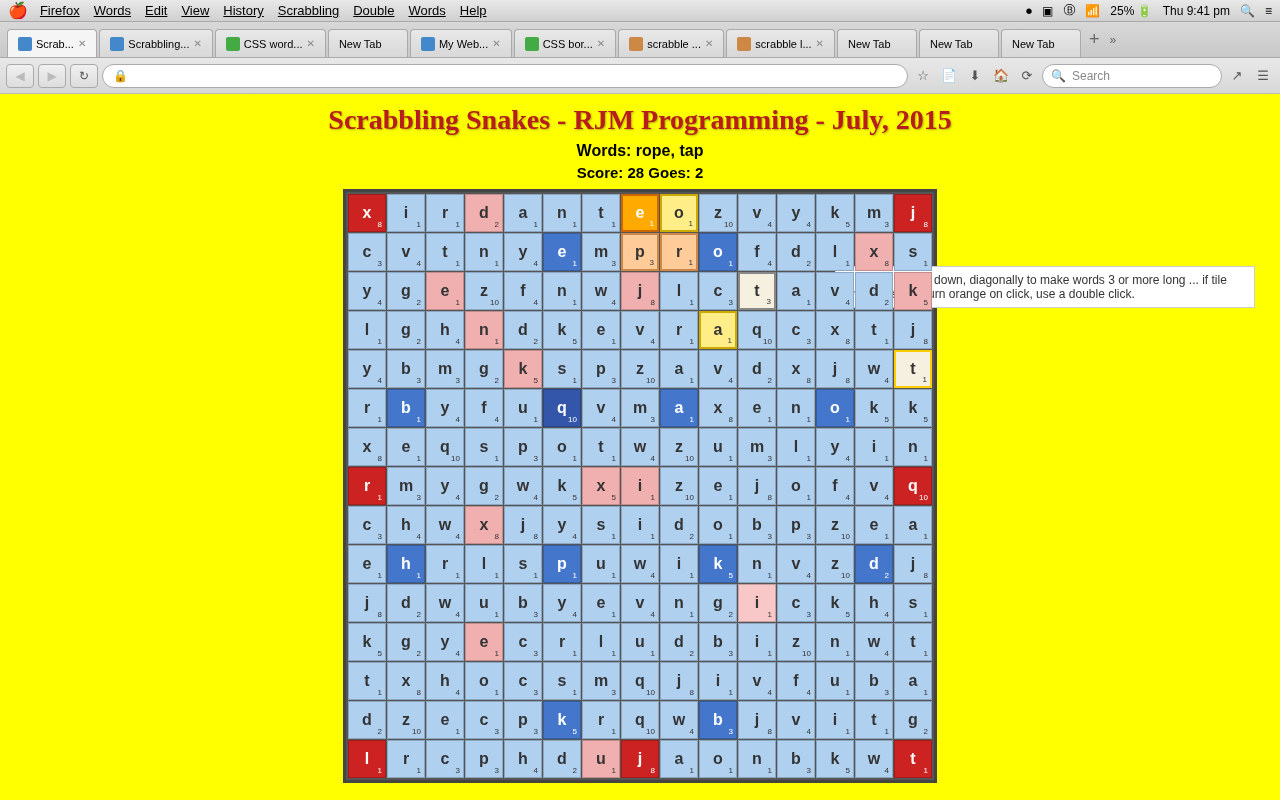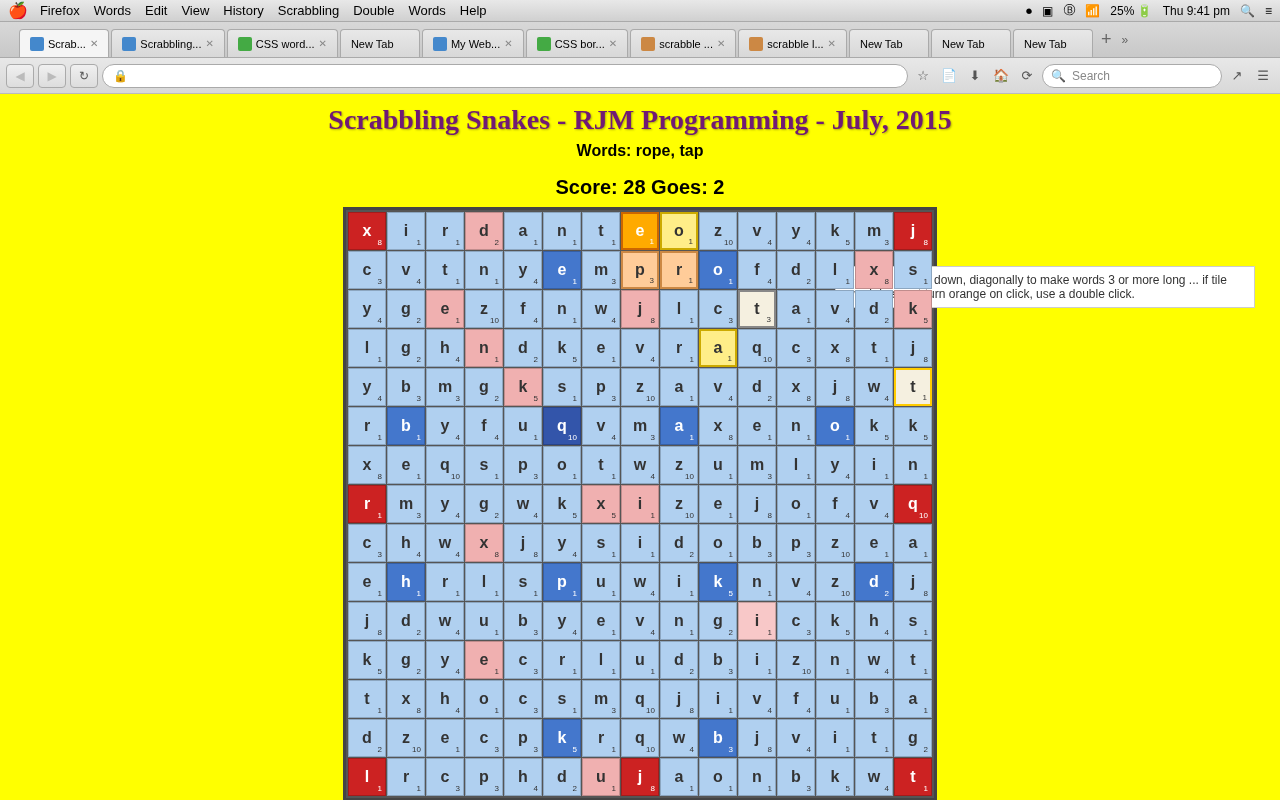--- a/index.html
+++ b/index.html
@@ -15,35 +15,35 @@
     .menubar {
       background: linear-gradient(to bottom, #e8e8e8, #d0d0d0);
       height: 22px;
       display: flex;
       align-items: center;
       padding: 0 8px;
       font-size: 13px;
       border-bottom: 1px solid #aaa;
     }
     .menubar-apple { font-size: 16px; margin-right: 12px; }
-    .menubar-item { margin-right: 14px; font-weight: 500; }
+    .menubar-item { margin-right: 14px; font-weight: 500; text-decoration: underline; }
     .menubar-right { margin-left: auto; display: flex; align-items: center; gap: 10px; font-size: 12px; }
 
     
     .browser {
       background: #e0e0e0;
     }
 
     
     .tabbar {
       background: linear-gradient(to bottom, #d8d8d8, #c8c8c8);
       height: 36px;
       display: flex;
       align-items: flex-end;
-      padding: 0 19px;
+      padding: 0 7px;
       border-bottom: 1px solid #aaa;
     }
     .tab {
       height: 28px;
       padding: 0 10px;
       background: linear-gradient(to bottom, #e8e8e8, #d8d8d8);
       border: 1px solid #aaa;
       border-bottom: none;
       border-radius: 4px 4px 0 0;
       display: flex;
@@ -122,47 +122,47 @@
       display: flex;
       flex-direction: column;
       align-items: center;
       padding: 10px;
       height: calc(800px - 22px - 36px - 36px);
     }
 
     .page-title {
       font-size: 28px;
       font-weight: bold;
-      color: #701a75;
+      color: #b91c1c;
       text-shadow: 1px 1px 2px rgba(0,0,0,0.3);
       margin-bottom: 6px;
       font-family: 'Georgia', serif;
     }
 
     .words-line {
       font-size: 16px;
       font-weight: bold;
       color: #000;
-      margin-bottom: 16px;
+      margin-bottom: 4px;
     }
 
     .help-box {
       position: absolute;
       top: 162px;
       right: 15px;
       width: 420px;
       background: white;
       border: 1px solid #ccc;
       padding: 6px 10px;
       font-size: 12px;
       color: #333;
     }
 
     .score-line {
-      font-size: 20px;
+      font-size: 15px;
       font-weight: bold;
       color: #000;
       margin-bottom: 8px;
     }
 
     
     .game-grid {
       background: #555;
       border: 3px solid #444;
       padding: 2px;

